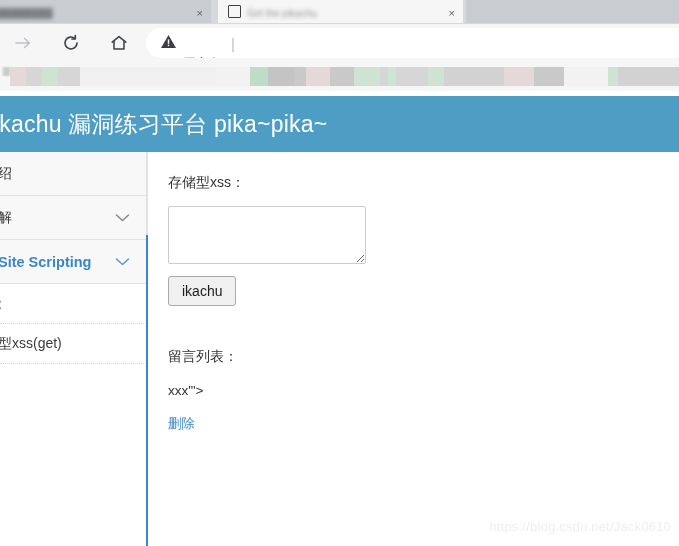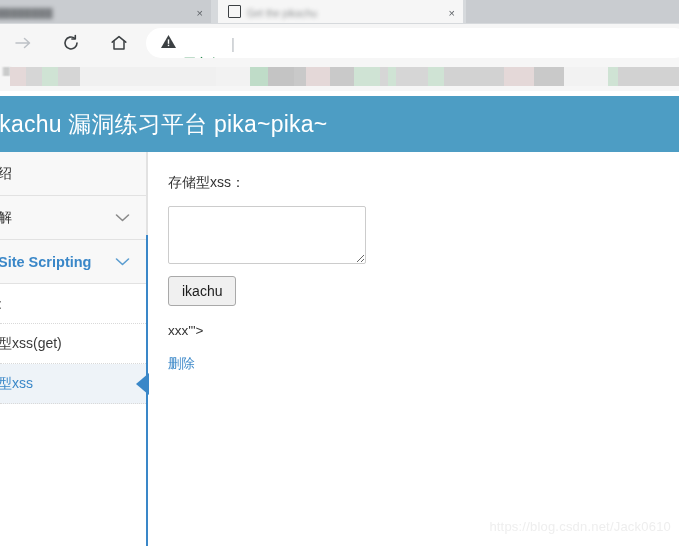--- a/index.html
+++ b/index.html
@@ -456,38 +456,35 @@
             <path d="M1.5 2l6 5.5L13.5 2" fill="none" stroke="#5b9dd0" stroke-width="1.6" stroke-linecap="round" stroke-linejoin="round"></path>
           </svg>
         </span>
       </div>
       <div class="side-item sub">
         <span class="lbl">:</span>
       </div>
       <div class="side-item sub">
         <span class="lbl">型xss(get)</span>
       </div>
-      <div class="side-item sub active">
-        <span class="lbl">型xss</span>
-        <span class="marker"></span>
-      </div>
     </div>
     <div class="side-rail"></div>
     <div class="side-rail-top"></div>
 
     <div class="main">
 
 
       <div class="main-body">
         <div class="form-label">存储型xss：</div>
 
         <textarea class="msg-box" placeholder="" style=""></textarea>
 
         <button class="submit-btn">ikachu</button>
 
+        <div class="list-title">留言列表：</div>
 
         <div class="msg-text">xxx'"&gt;</div>
 
         <a class="del-link">删除</a>
       </div>
     </div>
 
     <div class="watermark">https://blog.csdn.net/Jack0610</div>
   </div>
 </div>

